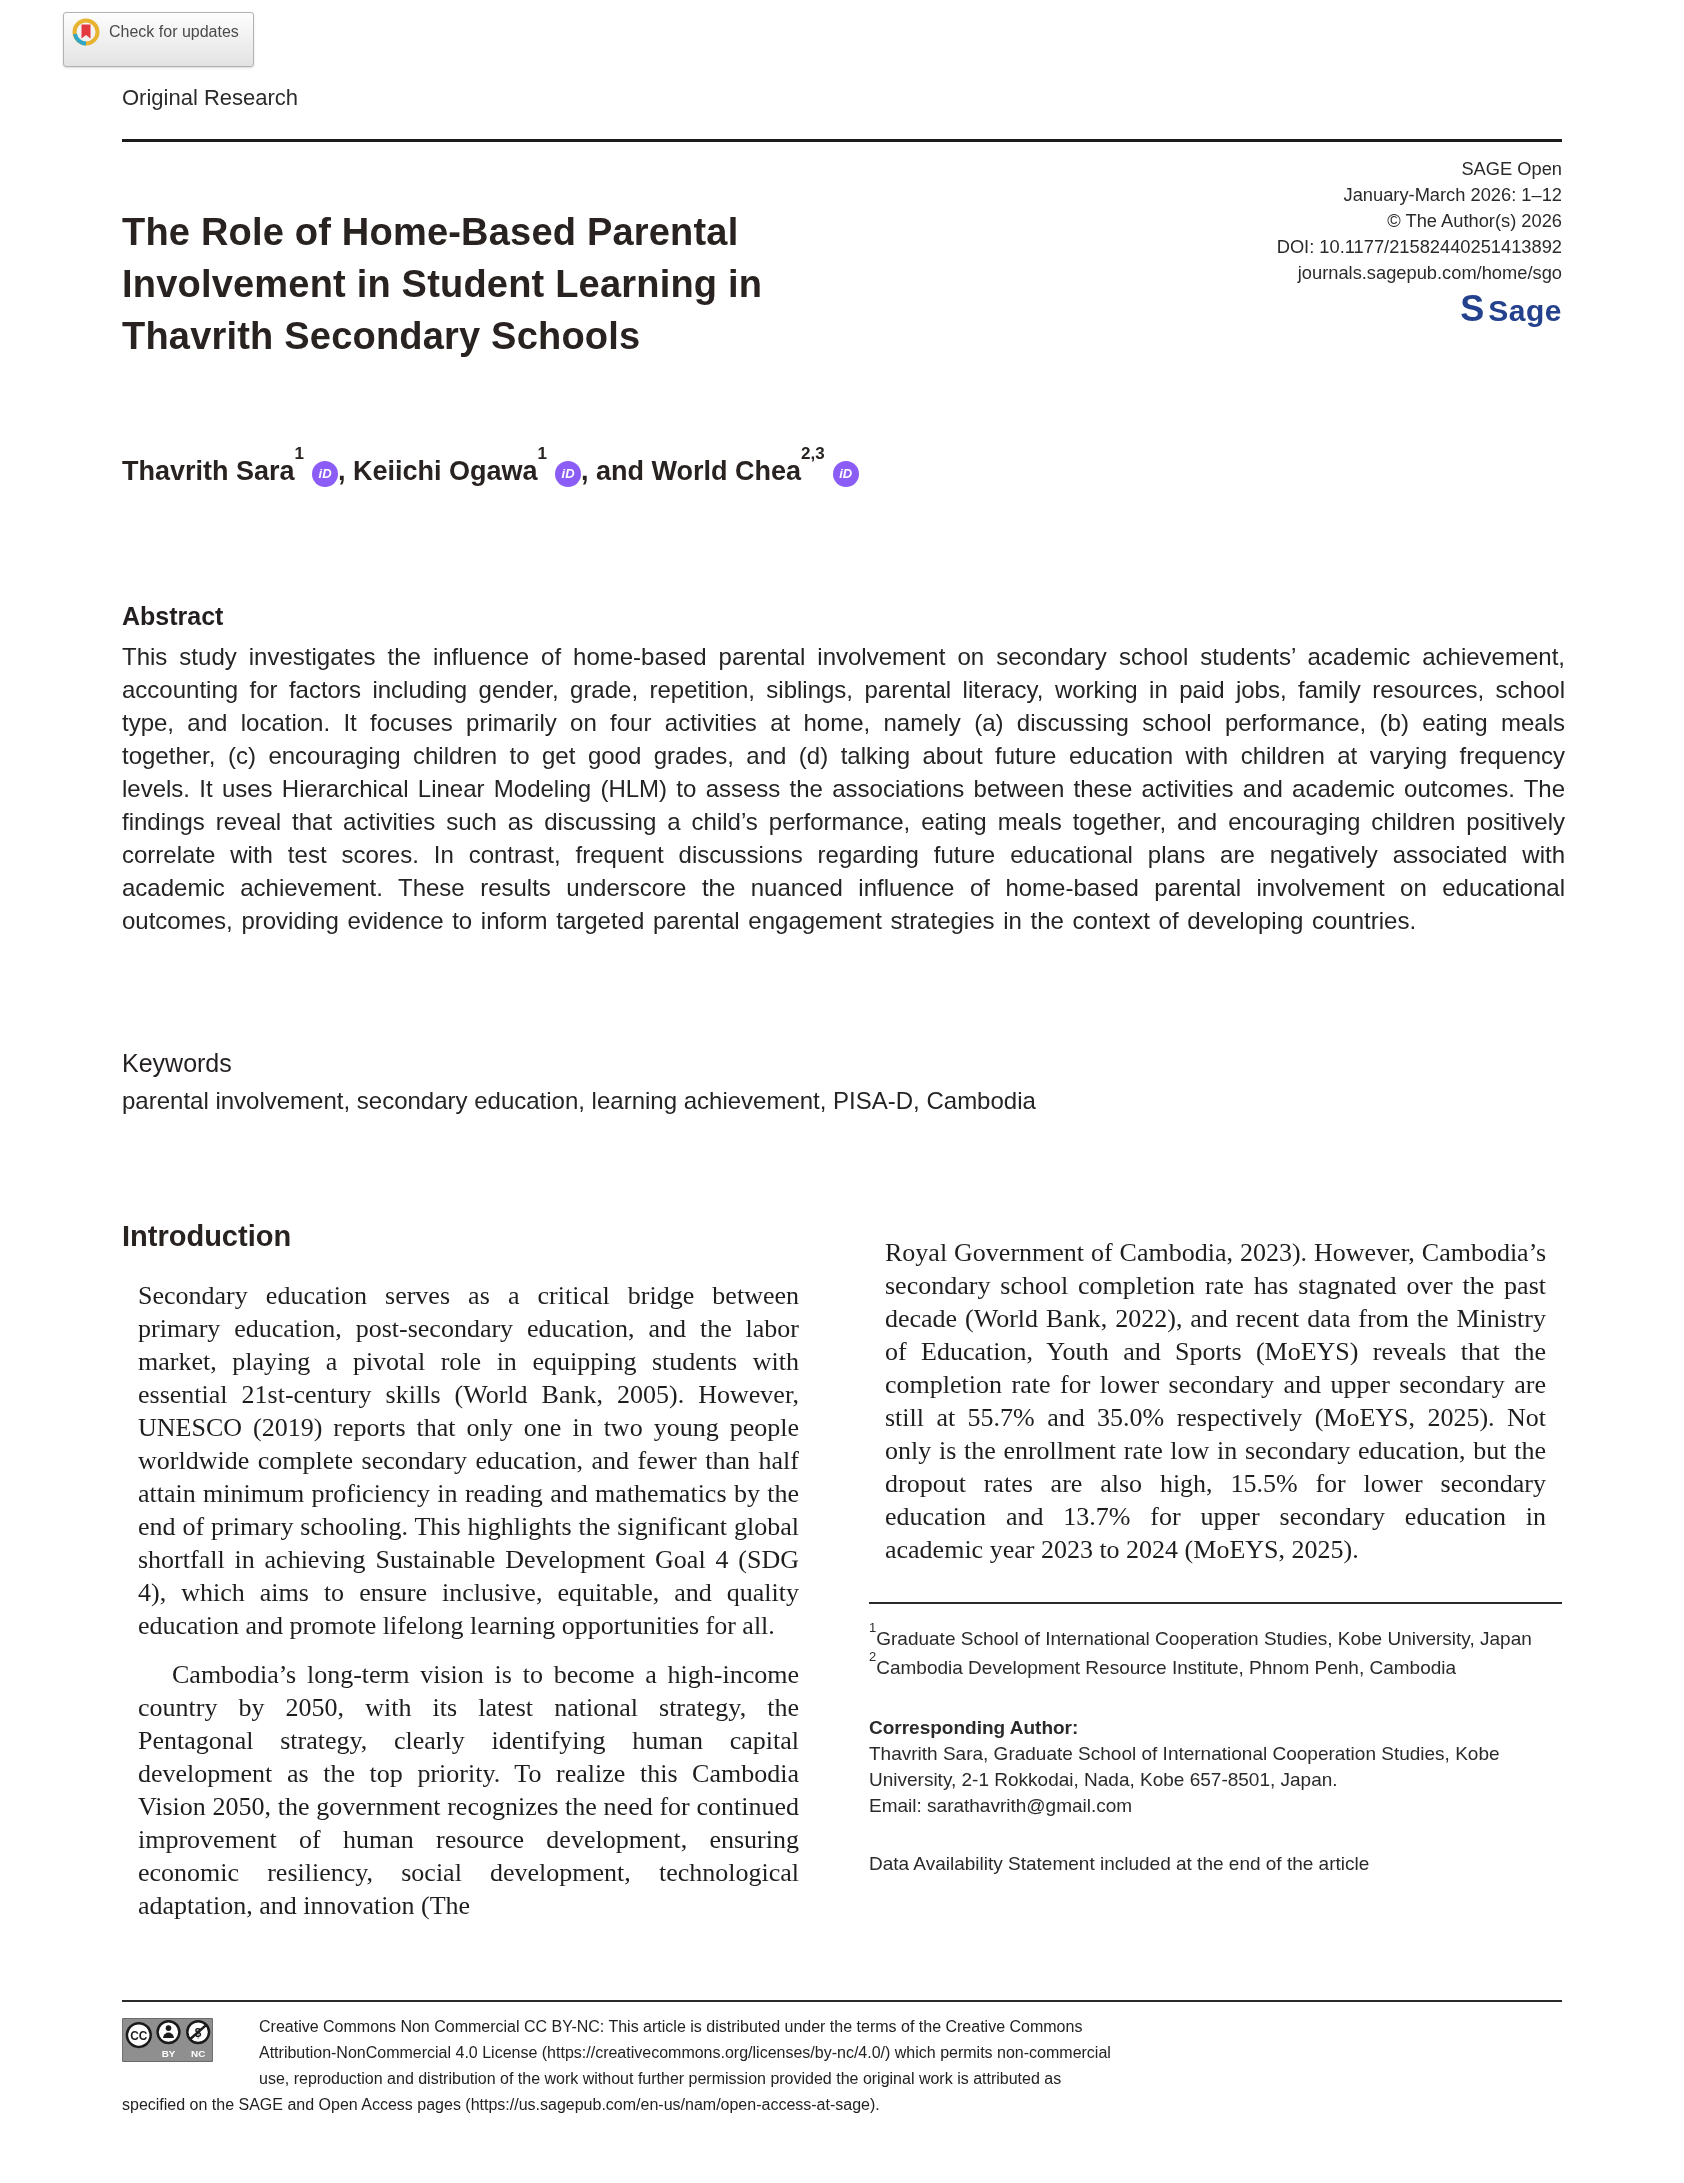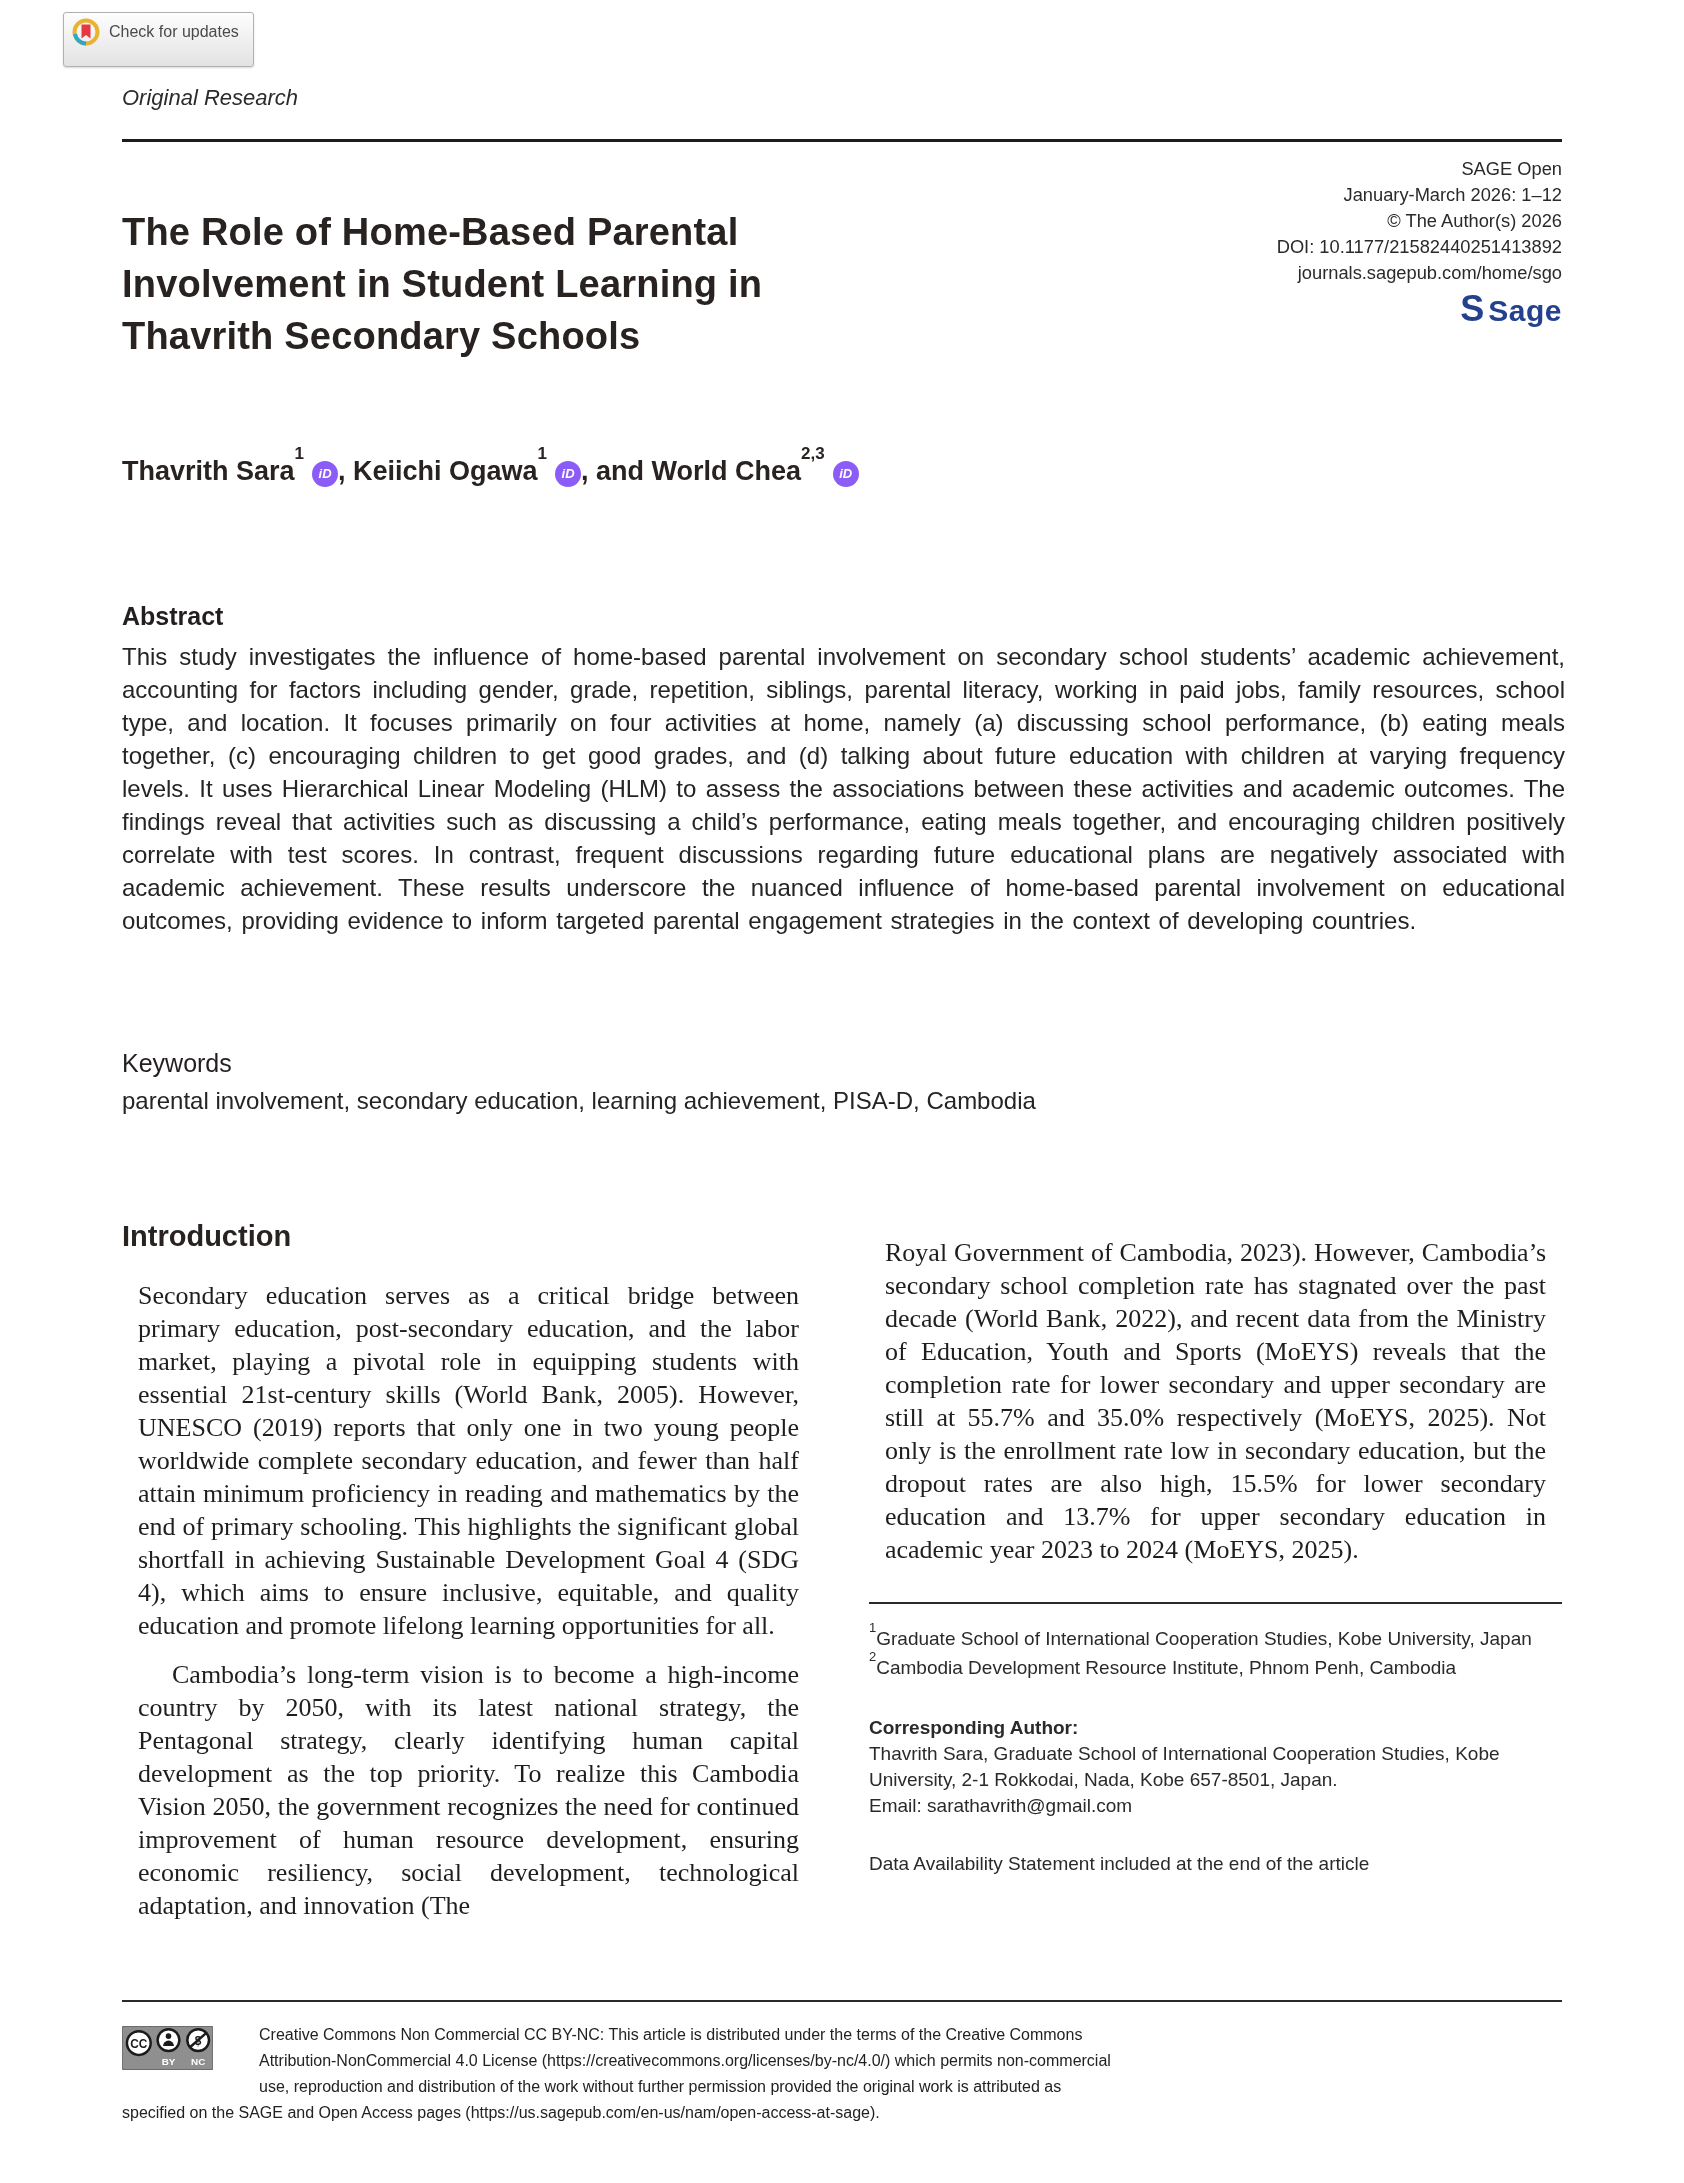--- a/index.html
+++ b/index.html
@@ -12,21 +12,21 @@
   
   .check-badge{
     left:63px;top:12px;display:flex;align-items:center;gap:9px;
     padding:5px 14px 20px 8px;border:1px solid #b2b2b2;border-radius:3px;
     background:linear-gradient(#fdfdfd,#e3e3e3);
     box-shadow:0 1px 2px rgba(0,0,0,0.15);
     font-size:16px;color:#4a4a4a;cursor:pointer;
   }
 
   
-  .article-type{left:122px;top:85px;font-style:italic;font-size:22px;color:#2b2b2b;}
+  .article-type{left:122px;top:85px;font-size:22px;color:#2b2b2b;}
   .top-rule{left:122px;top:139px;width:1440px;height:3px;background:#1c1c1c;}
   .journal-info{right:122px;top:156px;text-align:right;font-size:18.3px;line-height:26px;color:#2a2a2a;}
   .sage-logo{margin-top:8px;color:#24418e;font-weight:bold;display:flex;justify-content:flex-end;align-items:baseline;gap:4px;}
   .sage-s{font-size:36px;line-height:30px;}
   .sage-word{font-size:30px;letter-spacing:0.5px;}
 
   
   .title{left:122px;top:206px;width:832px;font-weight:bold;font-size:38px;line-height:52px;color:#282320;letter-spacing:0.2px;}
   .title span{display:block;}
   .authors{left:122px;top:455px;font-size:27px;font-weight:bold;color:#282320;}
@@ -52,21 +52,21 @@
   .serif p.indent{text-indent:34px;}
 
   .foot-rule{margin-top:36px;border:none;border-top:2px solid #2a2a2a;width:100%;}
   .footnotes{margin-top:18px;font-size:19px;line-height:24px;color:#2a2a2a;}
   .footnotes sup{font-size:13px;position:relative;top:-6px;}
   .corresponding{margin-top:34px;font-size:19px;line-height:26px;color:#2a2a2a;}
   .corresponding .ch{font-weight:bold;}
   .availability{margin-top:34px;font-size:19px;color:#2a2a2a;}
 
   
-  .license{left:122px;top:2000px;width:1440px;border-top:2px solid #2a2a2a;padding-top:20px;}
+  .license{left:122px;top:2000px;width:1440px;border-top:2px solid #2a2a2a;padding-top:12px;}
   .cc-badge{float:left;width:91px;height:44px;margin:4px 46px 10px 0;}
   .license-text{width:1000px;font-size:16px;line-height:26px;color:#222222;}
 </style>
 </head>
 <body>
 
 <div class="abs check-badge">
   <span style="display:inline-flex;">
     <svg width="28" height="28" viewBox="0 0 28 28">
       <circle cx="14" cy="14" r="11.5" fill="none" stroke="#e8b331" stroke-width="4"></circle>

